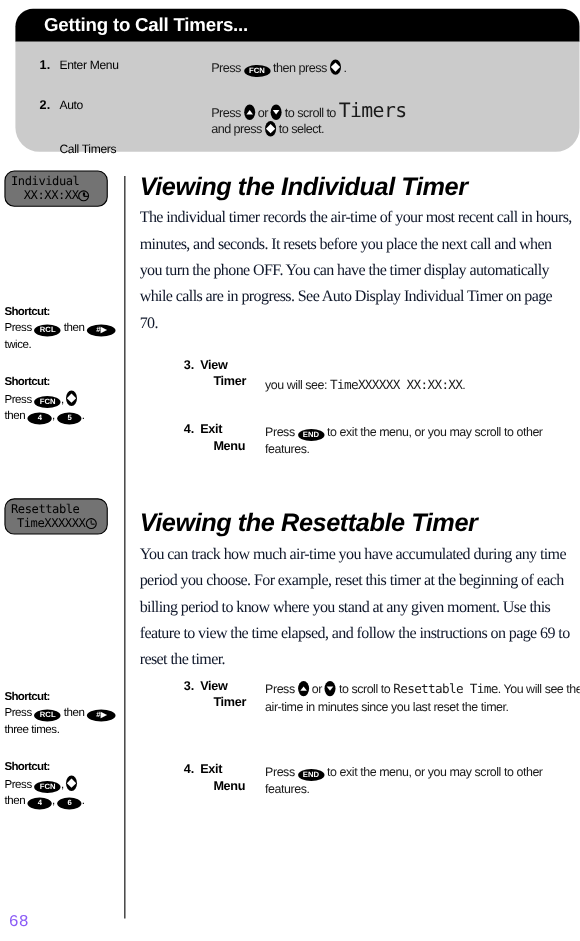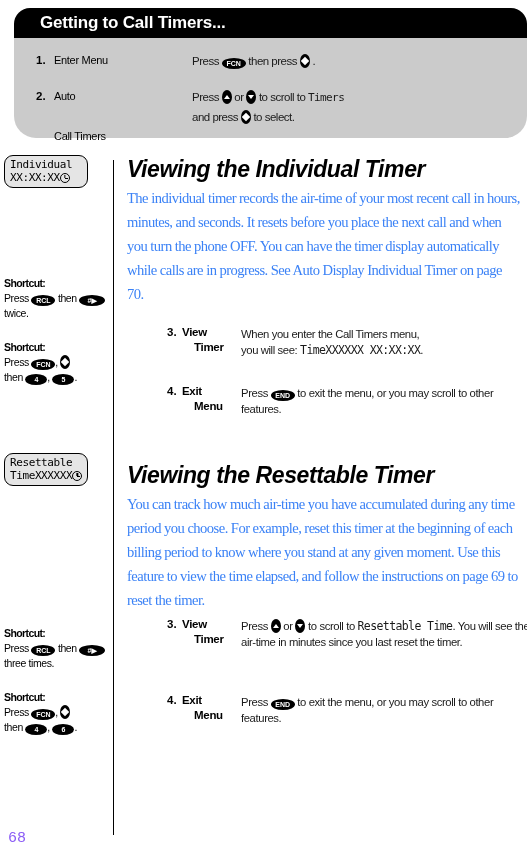--- a/index.html
+++ b/index.html
@@ -146,39 +146,39 @@
     top: 160px;
     width: 1px;
     height: 675px;
     background: #000000;
   }
 
   
   .lcd {
     position: absolute;
     left: 4px;
-    width: 84px;
+    width: 94px;
     border: 1.6px solid #000;
     border-radius: 9px;
-    background: #e5e5e5;
+    background: #737373;
     box-sizing: border-box;
     padding: 2px 4px 3px 5px;
   }
   .lcd-line {
     font-family: "DejaVu Sans Mono", monospace;
     font-size: 11px;
     line-height: 13px;
     color: #000;
     white-space: nowrap;
     letter-spacing: -0.4px;
   }
   .lcd-row2 {
     display: flex;
     align-items: center;
-    justify-content: flex-start;
+    justify-content: center;
   }
   .clock-icon {
     display: inline-block;
     width: 10px;
     height: 10px;
     border: 1.4px solid #000;
     border-radius: 50%;
     position: relative;
     box-sizing: border-box;
     flex: none;
@@ -229,21 +229,21 @@
     letter-spacing: -0.4px;
     white-space: nowrap;
   }
   .section-body {
     position: absolute;
     left: 127px;
     width: 394px;
     font-family: "Liberation Serif", serif;
     font-size: 14.6px;
     line-height: 24px;
-    color: #3b82f6;
+    color: #0f172a;
     text-align: left;
   }
   .section-body span { letter-spacing: -0.55px; }
 
   .mstep {
     position: absolute;
     left: 127px;
     width: 400px;
   }
   .mstep-num {
@@ -310,21 +310,21 @@
     <div class="step-row" style="top:16px;">
       <span class="step-num">1.</span>
       <span class="step-name">Enter Menu</span>
       <span class="step-desc">Press <span class="keycap">FCN</span> then press <span class="navkey select"></span> .</span>
     </div>
 
     <div class="step-row" style="top:52px;">
       <span class="step-num">2.</span>
       <span class="step-name">Auto</span>
       <span class="step-name" style="top:20px;margin-top:20px;">Call Timers</span>
-      <span class="step-desc">Press <span class="navkey up"></span> or <span class="navkey down"></span> to scroll to <span class="mono" style="font-size:11px;">Timers</span></span>
+      <span class="step-desc">Press <span class="navkey up"></span> or <span class="navkey down"></span> to scroll to <span class="mono" style="font-size:18px;">Timers</span></span>
       <span class="step-desc" style="top:20px;">and press <span class="navkey select"></span> to select.</span>
     </div>
 
   </div>
 </div>
 
 <div id="vrule"></div>
 
 <div class="lcd" style="top:155px;">
   <div class="lcd-line">Individual</div>
@@ -346,21 +346,21 @@
 
 <div class="section-head" style="top:156px;">Viewing the Individual Timer</div>
 
 <div class="section-body" style="top:186px;"><span>The individual timer records the air-time of your most recent call in hours, minutes, and seconds. It resets before you place the next call and when you turn the phone OFF. You can have the timer display automatically while calls are in progress. See Auto Display Individual Timer on page 70.</span></div>
 
 <div class="mstep" style="top:326px;">
   <span class="mstep-num">3.</span>
   <span class="mstep-name">View</span>
   <span class="mstep-name2">Timer</span>
   <div class="mstep-desc">
-    <span>When you enter the Call Timers menu,</span><br>
+    <br>
     <span>you will see: </span><span class="mono">TimeXXXXXX XX:XX:XX</span><span>.</span>
   </div>
 </div>
 
 <div class="mstep" style="top:385px;">
   <span class="mstep-num">4.</span>
   <span class="mstep-name">Exit</span>
   <span class="mstep-name2">Menu</span>
   <div class="mstep-desc"><span>Press </span><span class="keycap">END</span><span> to exit the menu, or you may scroll to other features.</span></div>
 </div>

